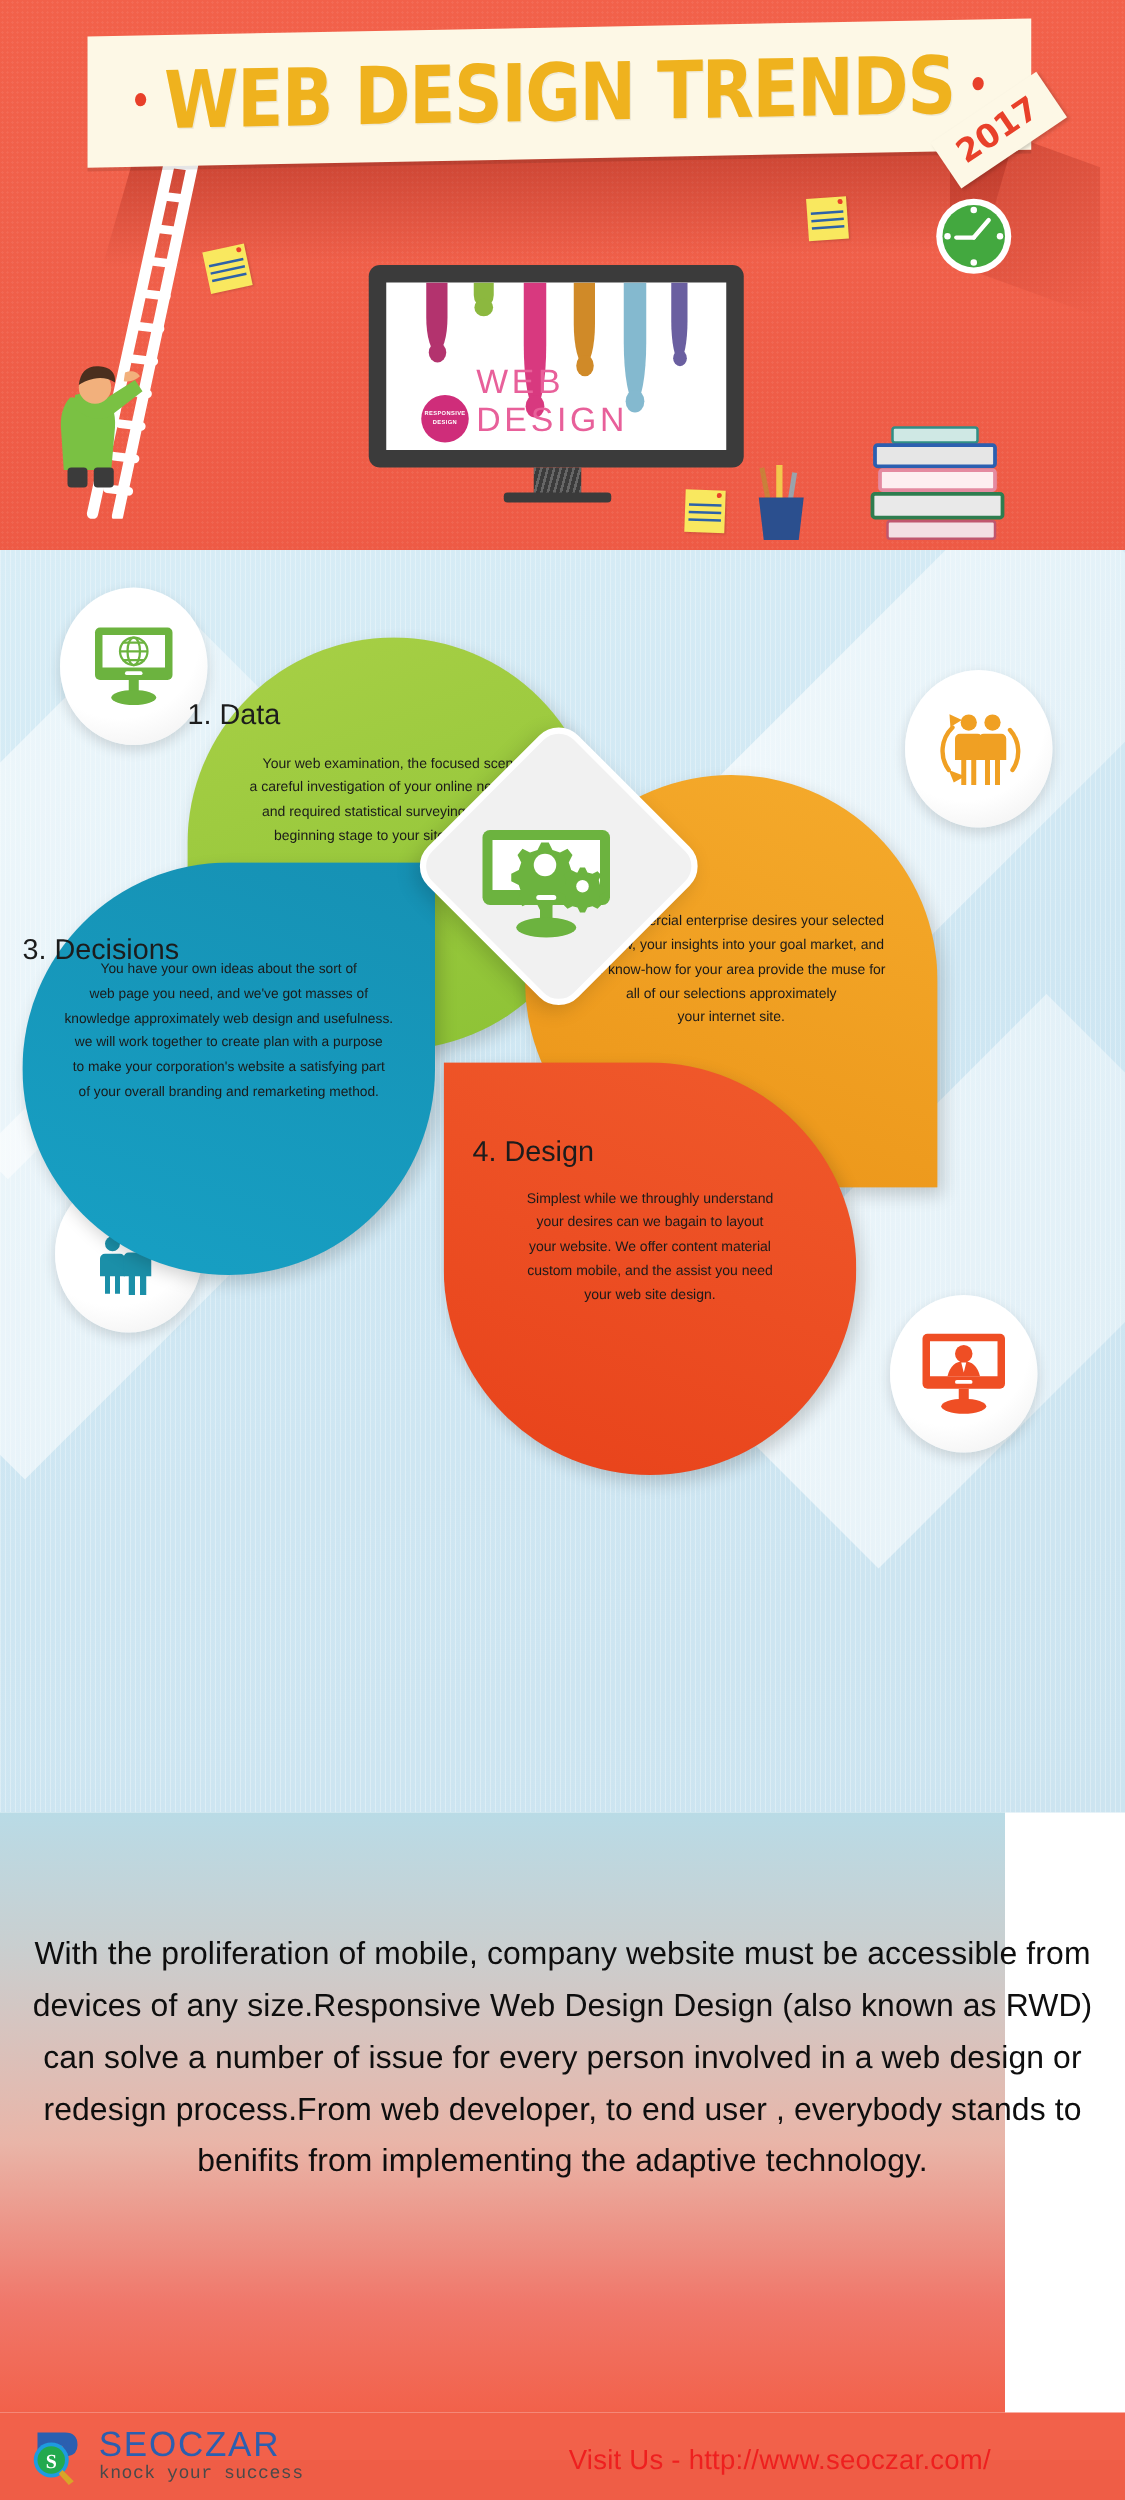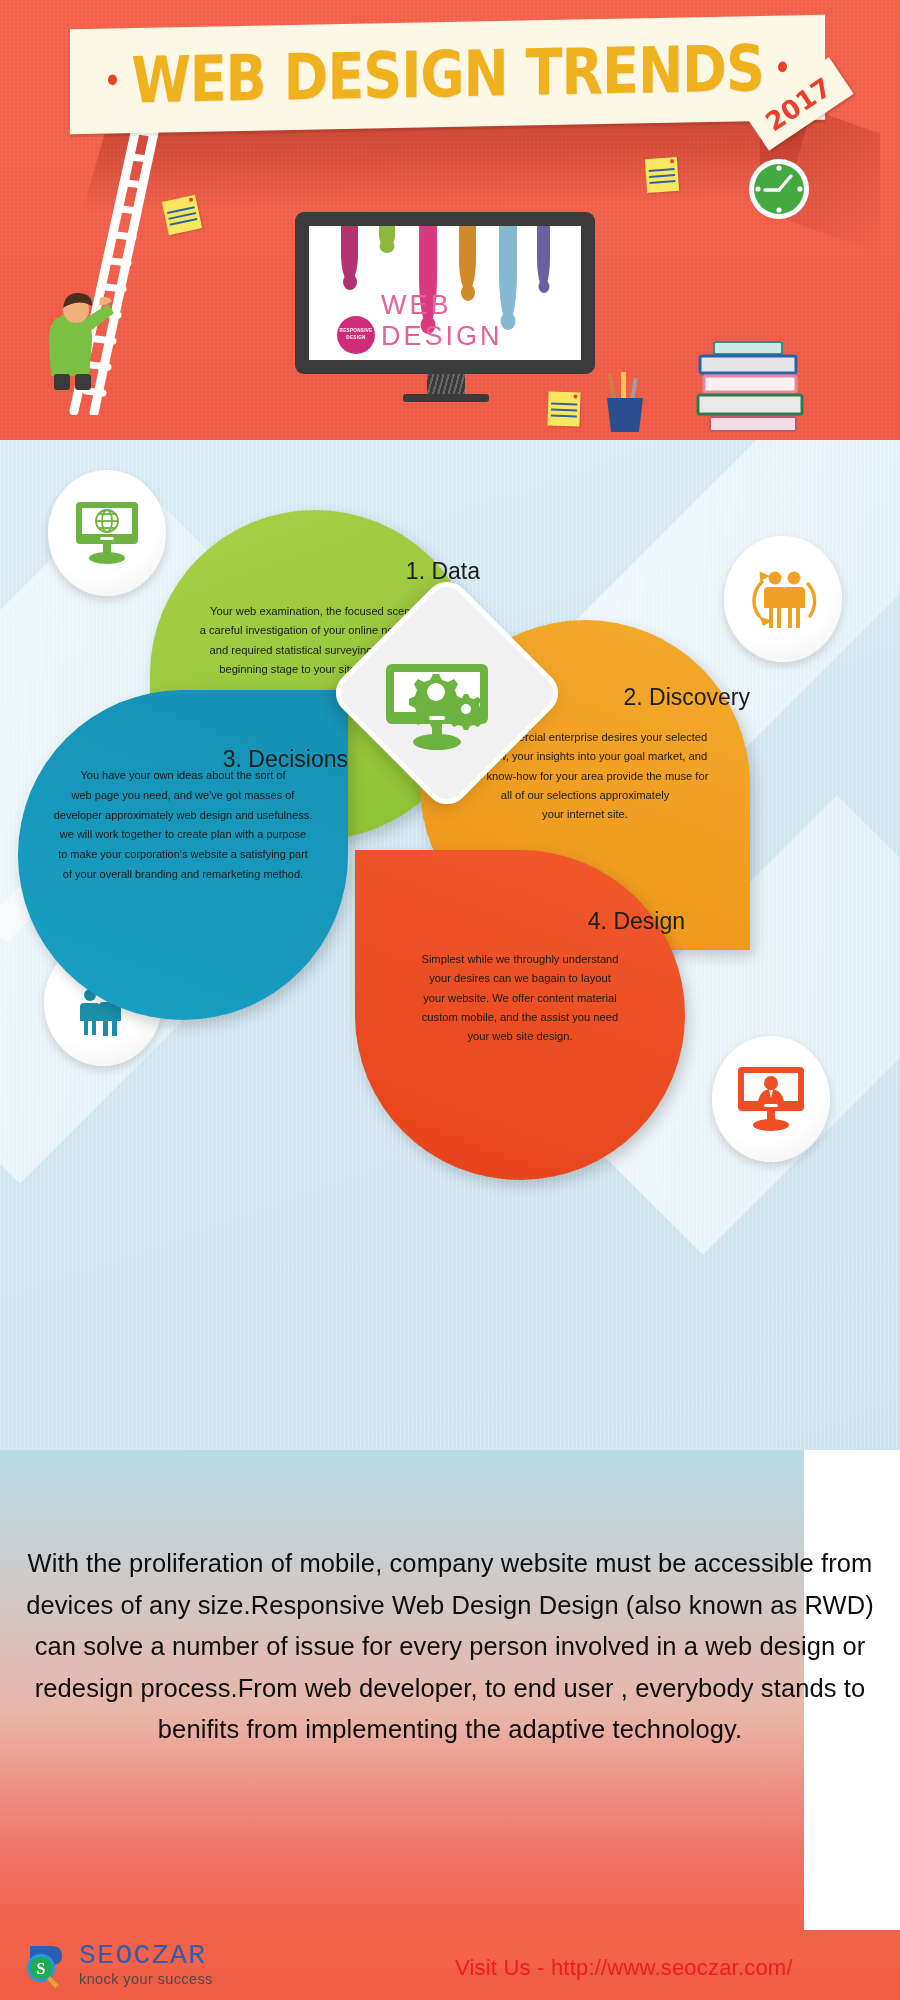--- a/index.html
+++ b/index.html
@@ -127,21 +127,21 @@
   .diag-band {
     position:absolute; background: linear-gradient(135deg, rgba(255,255,255,.68), rgba(255,255,255,.30));
     transform: rotate(-45deg);
   }
   
   .petal {
     position:absolute; width:330px; height:330px;
     box-shadow: 4px 6px 14px rgba(0,0,0,.18);
   }
   .petal .label {
-    position:absolute; left:0; right:0; text-align:right;
+    position:absolute; left:0; right:0; text-align:left;
     font-size:23px; color:#1c1c1c; font-weight:400;
   }
   .petal .body {
     position:absolute; left:0; right:0; text-align:center;
     font-size:11.2px; color:#1a1a1a; line-height:1.72;
     padding: 0 22px;
   }
   #petal1 { left:150px; top:70px;  background:#97c93d;
     background-image: linear-gradient(160deg,#a8d046,#8cc235);
     border-radius:50% 50% 50% 0; }
@@ -201,25 +201,25 @@
     position:absolute; left:0; top:1930px; width:900px; height:70px;
     background:#f2614a;
   }
   #footer-band {
     position:absolute; left:0; top:1968px; width:900px; height:32px; background:#ef5d46;
   }
   #logo-wrap { position:absolute; left:22px; top:1940px; display:flex; align-items:center; gap:9px; }
   #logo-mark { width:48px; height:48px; position:relative; }
   #logo-words { display:flex; flex-direction:column; line-height:1; }
   #logo-name {
-    font-family:Liberation Mono, monospace; font-size:28px; color:#2b5fb0;
+    font-family:Liberation Sans, sans-serif; font-size:28px; color:#2b5fb0;
     letter-spacing:1.4px;
   }
   #logo-tag {
-    font-family:Liberation Sans, sans-serif; font-size:14.5px; color:#4a4a4a;
+    font-family:Liberation Mono, monospace; font-size:14.5px; color:#4a4a4a;
     letter-spacing:.4px; margin-top:2px;
   }
   #visit {
     position:absolute; left:455px; top:1955px;
     font-size:22px; color:#ee1f1f; font-weight:400; letter-spacing:.2px;
     font-family:"Liberation Sans", sans-serif;
   }
 </style>
 </head>
 <body>
@@ -434,21 +434,21 @@
       <div class="body" style="white-space:pre-line">Your commercial enterprise desires your selected
 workflow, your insights into your goal market, and
 your know-how for your area  provide the muse for
 all of our selections approximately
 your internet site.</div>
     </div>
     <div class="petal" id="petal3">
       <div class="label">3.  Decisions</div>
       <div class="body" style="white-space:pre-line">You have your own ideas about the sort of
 web page you need, and we've got masses of
-developer approximately web design and usefulness.
+knowledge approximately web design and usefulness.
 we will work together to create  plan with a purpose
 to make your corporation's  website a satisfying part
 of your overall branding  and remarketing method.</div>
     </div>
     <div class="petal" id="petal4">
       <div class="label">4.  Design</div>
       <div class="body" style="white-space:pre-line">Simplest while we throughly understand
 your desires can     we bagain to layout
 your website. We offer content  material
 custom mobile, and the assist you need

